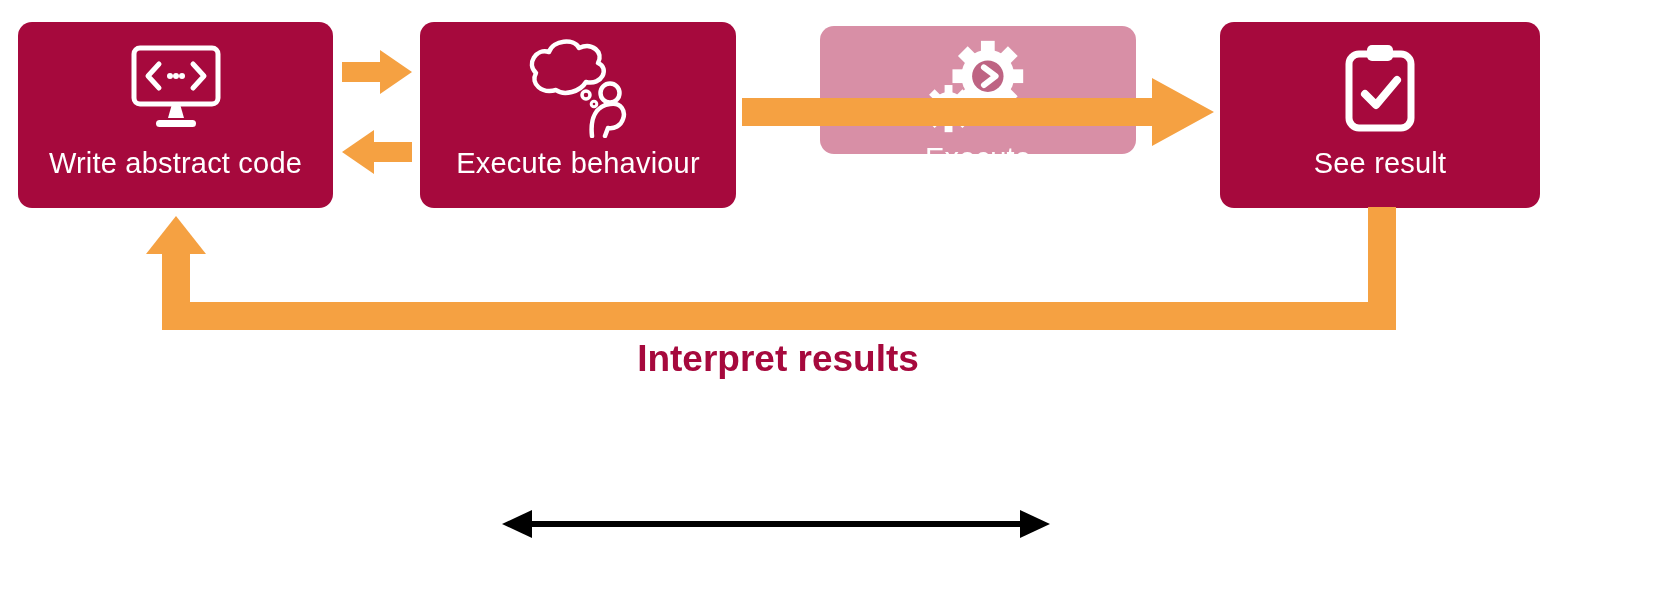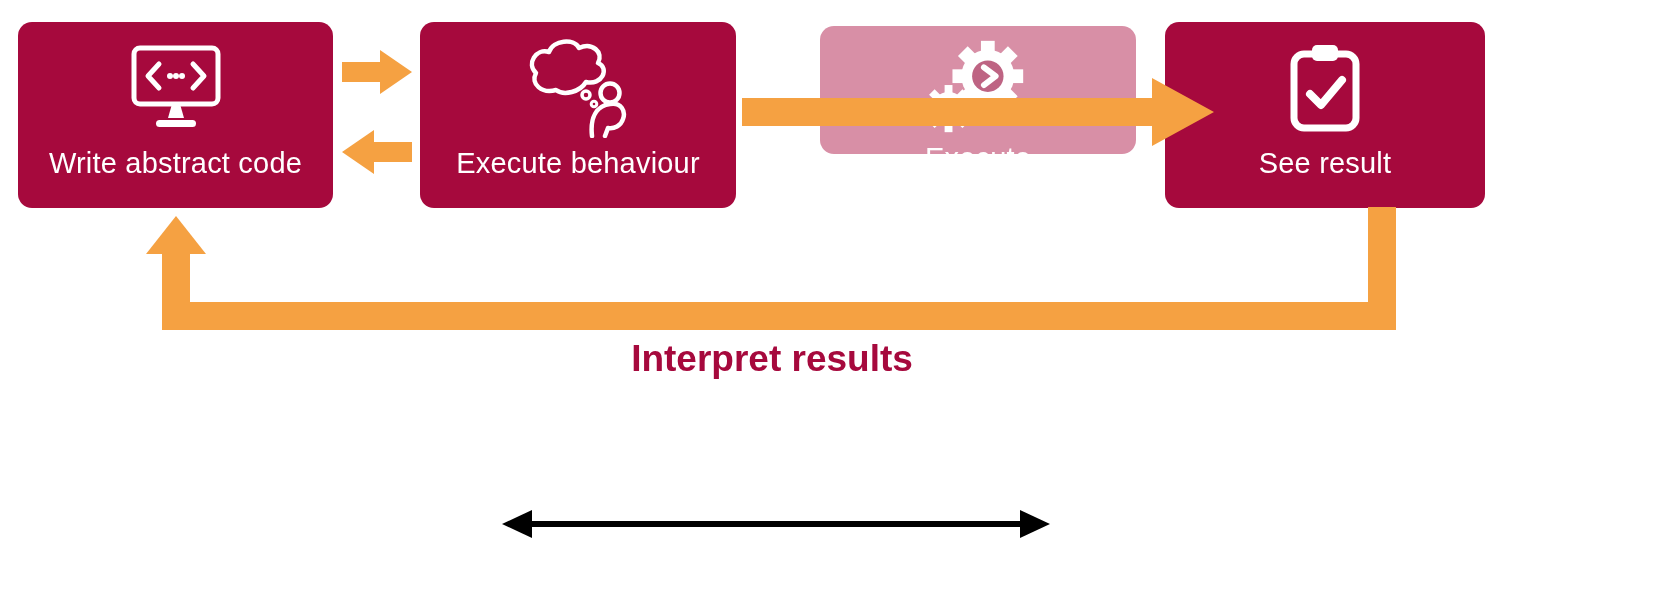--- a/index.html
+++ b/index.html
@@ -32,21 +32,21 @@
   .arrow-abs { position: absolute; z-index: 5; }
   .loop-seg { position: absolute; background: var(--arrow-orange, #F5A142); z-index: 3; }
   .loop-head {
     position: absolute; width: 0; height: 0; z-index: 3;
     border-left: 30px solid transparent;
     border-right: 30px solid transparent;
     border-bottom: 38px solid var(--arrow-orange, #F5A142);
   }
 
   .loop-label {
-    position: absolute; left: 154px; top: 338px; width: 1236px;
+    position: absolute; left: 160px; top: 338px; width: 1236px;
     text-align: center; font-size: 37px; font-weight: bold;
     color: var(--loop-text, #A6093D); z-index: 4;
   }
   .gap-label {
     position: absolute; left: 450px; top: 482px; width: 655px;
     text-align: center; font-size: 29px; font-weight: bold;
     color: var(--gap-text, #000000);
   }
   .gap-arrow { position: absolute; left: 502px; top: 506px; }
   .gap-arrow .blk { fill: var(--gap-text, #000000); }
@@ -117,21 +117,21 @@
         <circle class="hubfill" cx="30" cy="78" r="8"></circle>
       </svg>
     </div>
     <div class="label">Execute</div>
   </div>
 
   <svg class="arrow-abs" style="left:742px; top:78px;" width="472" height="68" viewBox="0 0 472 68">
     <polygon class="orange" points="0,20 410,20 410,0 472,34 410,68 410,48 0,48"></polygon>
   </svg>
 
-  <div class="box" style="left:1165px; top:22px; width:320px; height:186px;">
+  <div class="box" style="left:1220px; top:22px; width:320px; height:186px;">
     <div class="iconwrap">
       <svg width="78" height="92" viewBox="0 0 78 92">
         <rect x="8" y="12" width="62" height="74" rx="10" fill="none" stroke="#fff" stroke-width="7"></rect>
         <rect x="26" y="3" width="26" height="16" rx="5" fill="#fff"></rect>
         <path d="M24 52 L35 63 L56 38" fill="none" stroke="#fff" stroke-width="8" stroke-linecap="round" stroke-linejoin="round"></path>
       </svg>
     </div>
     <div class="label">See result</div>
   </div>
 

